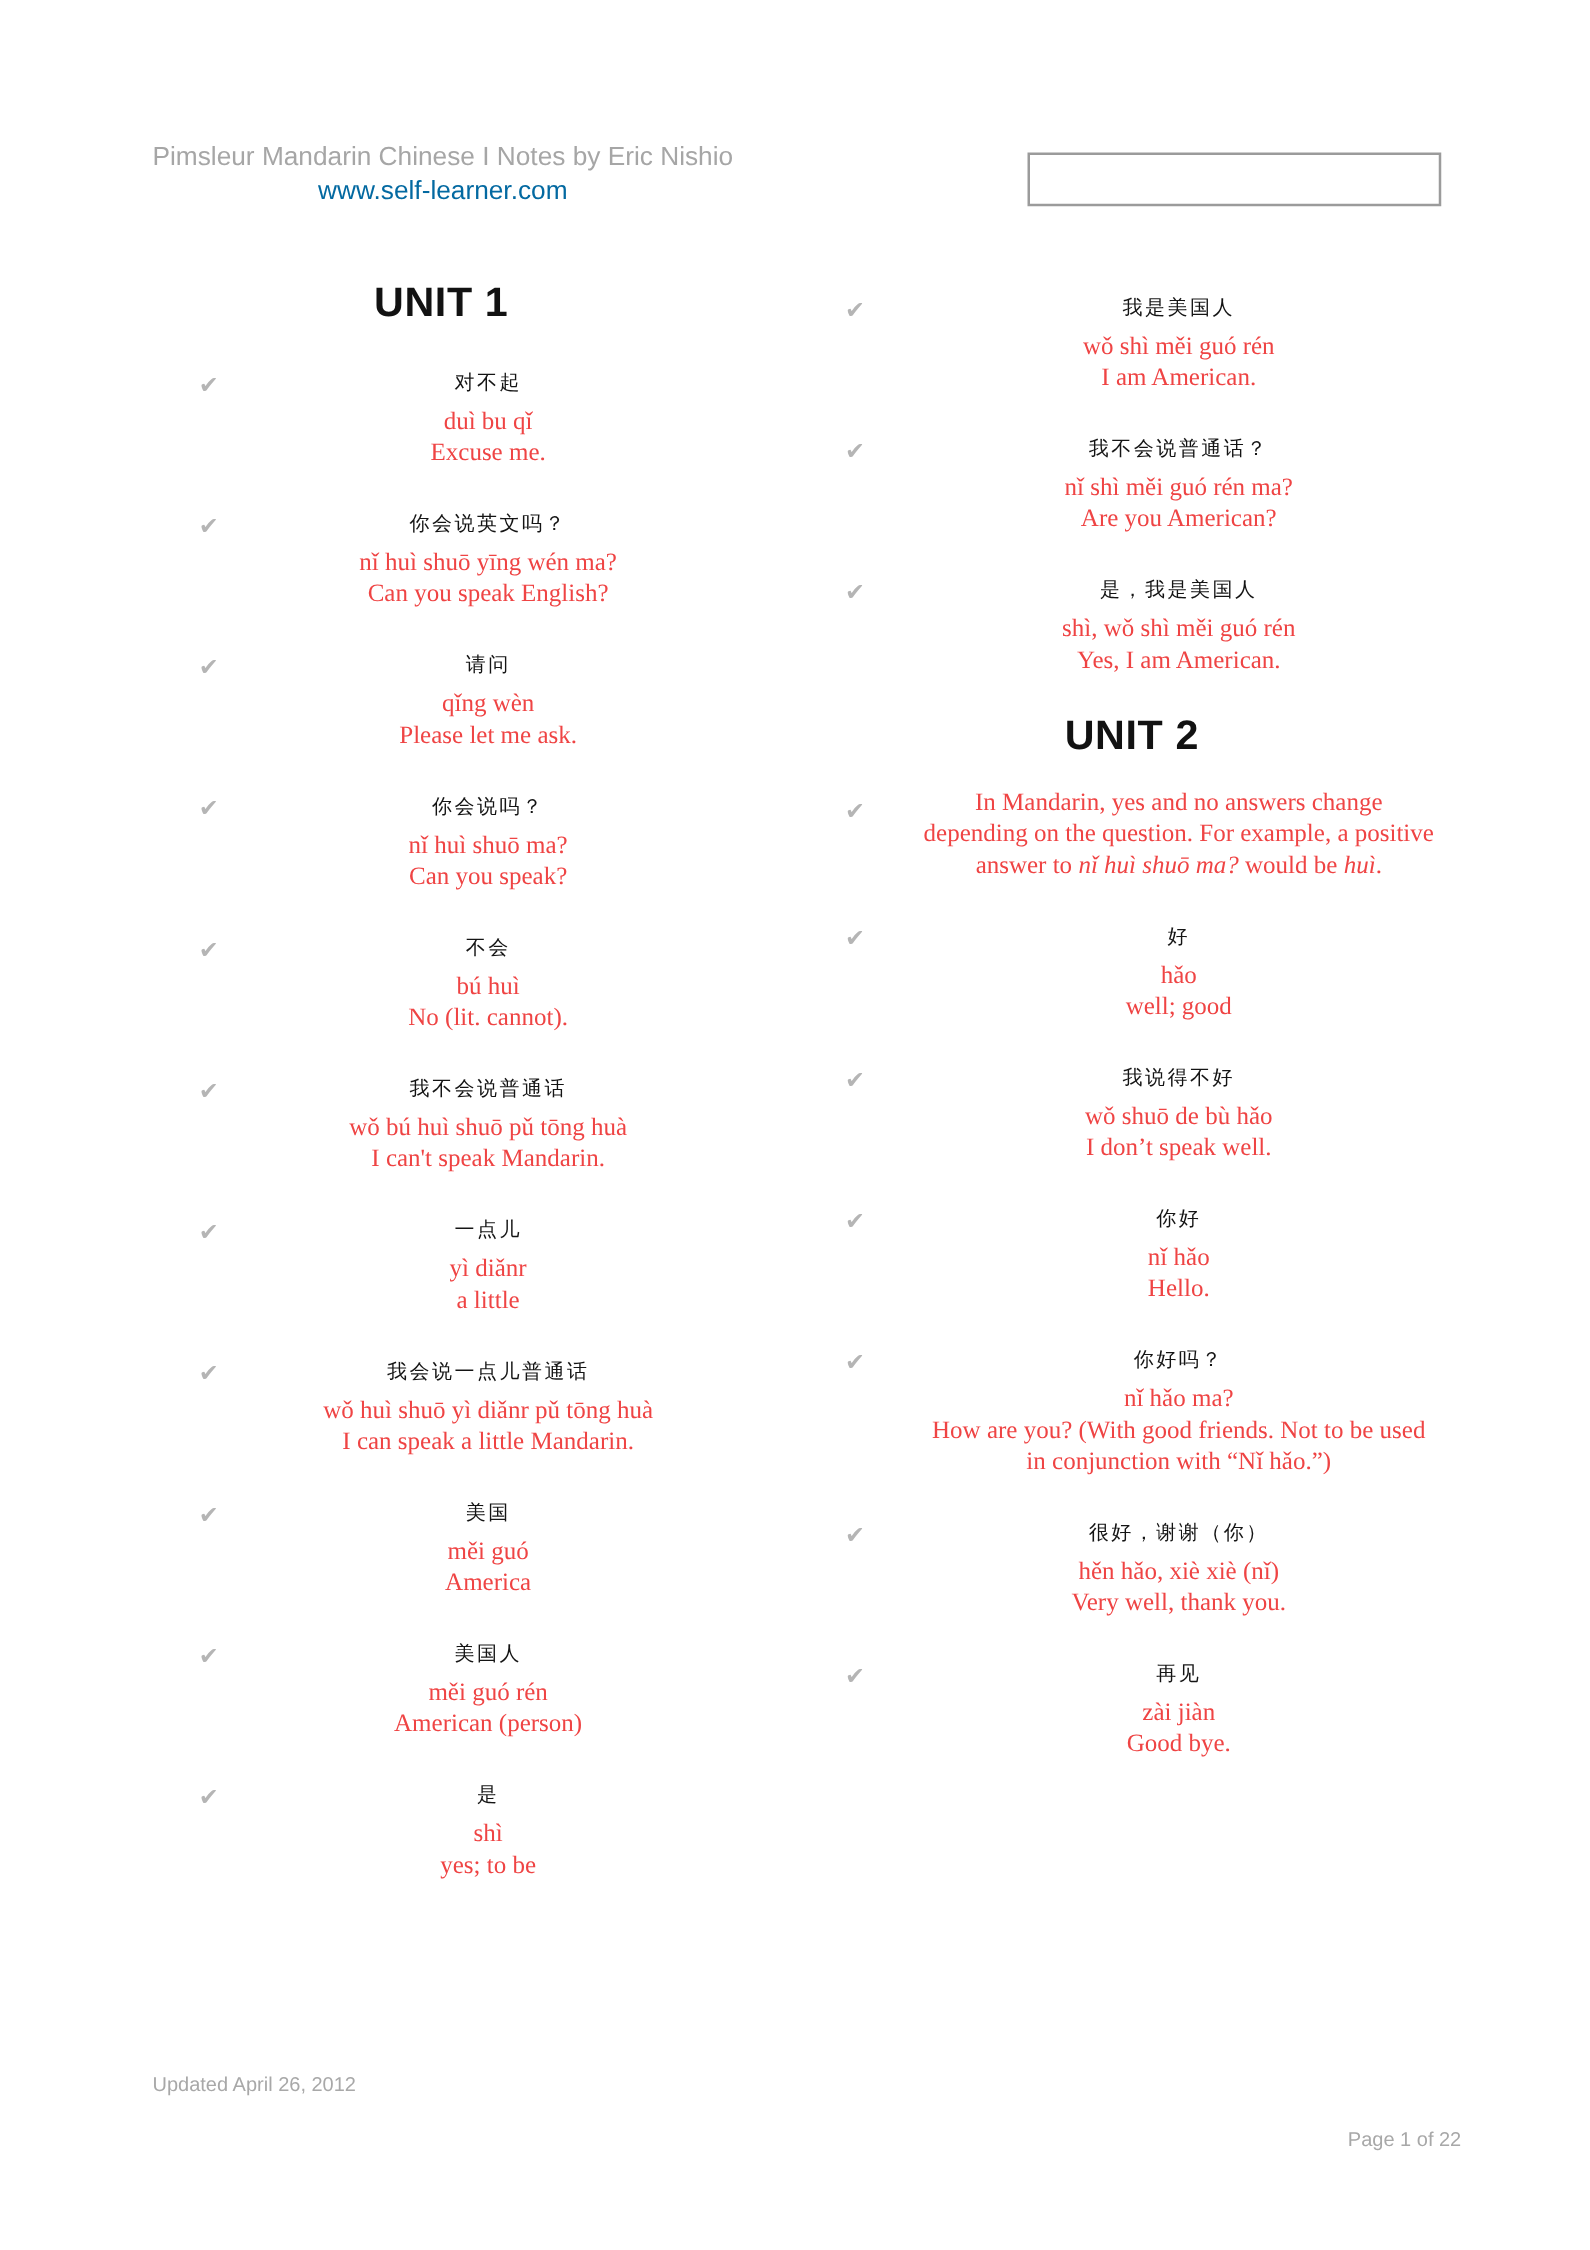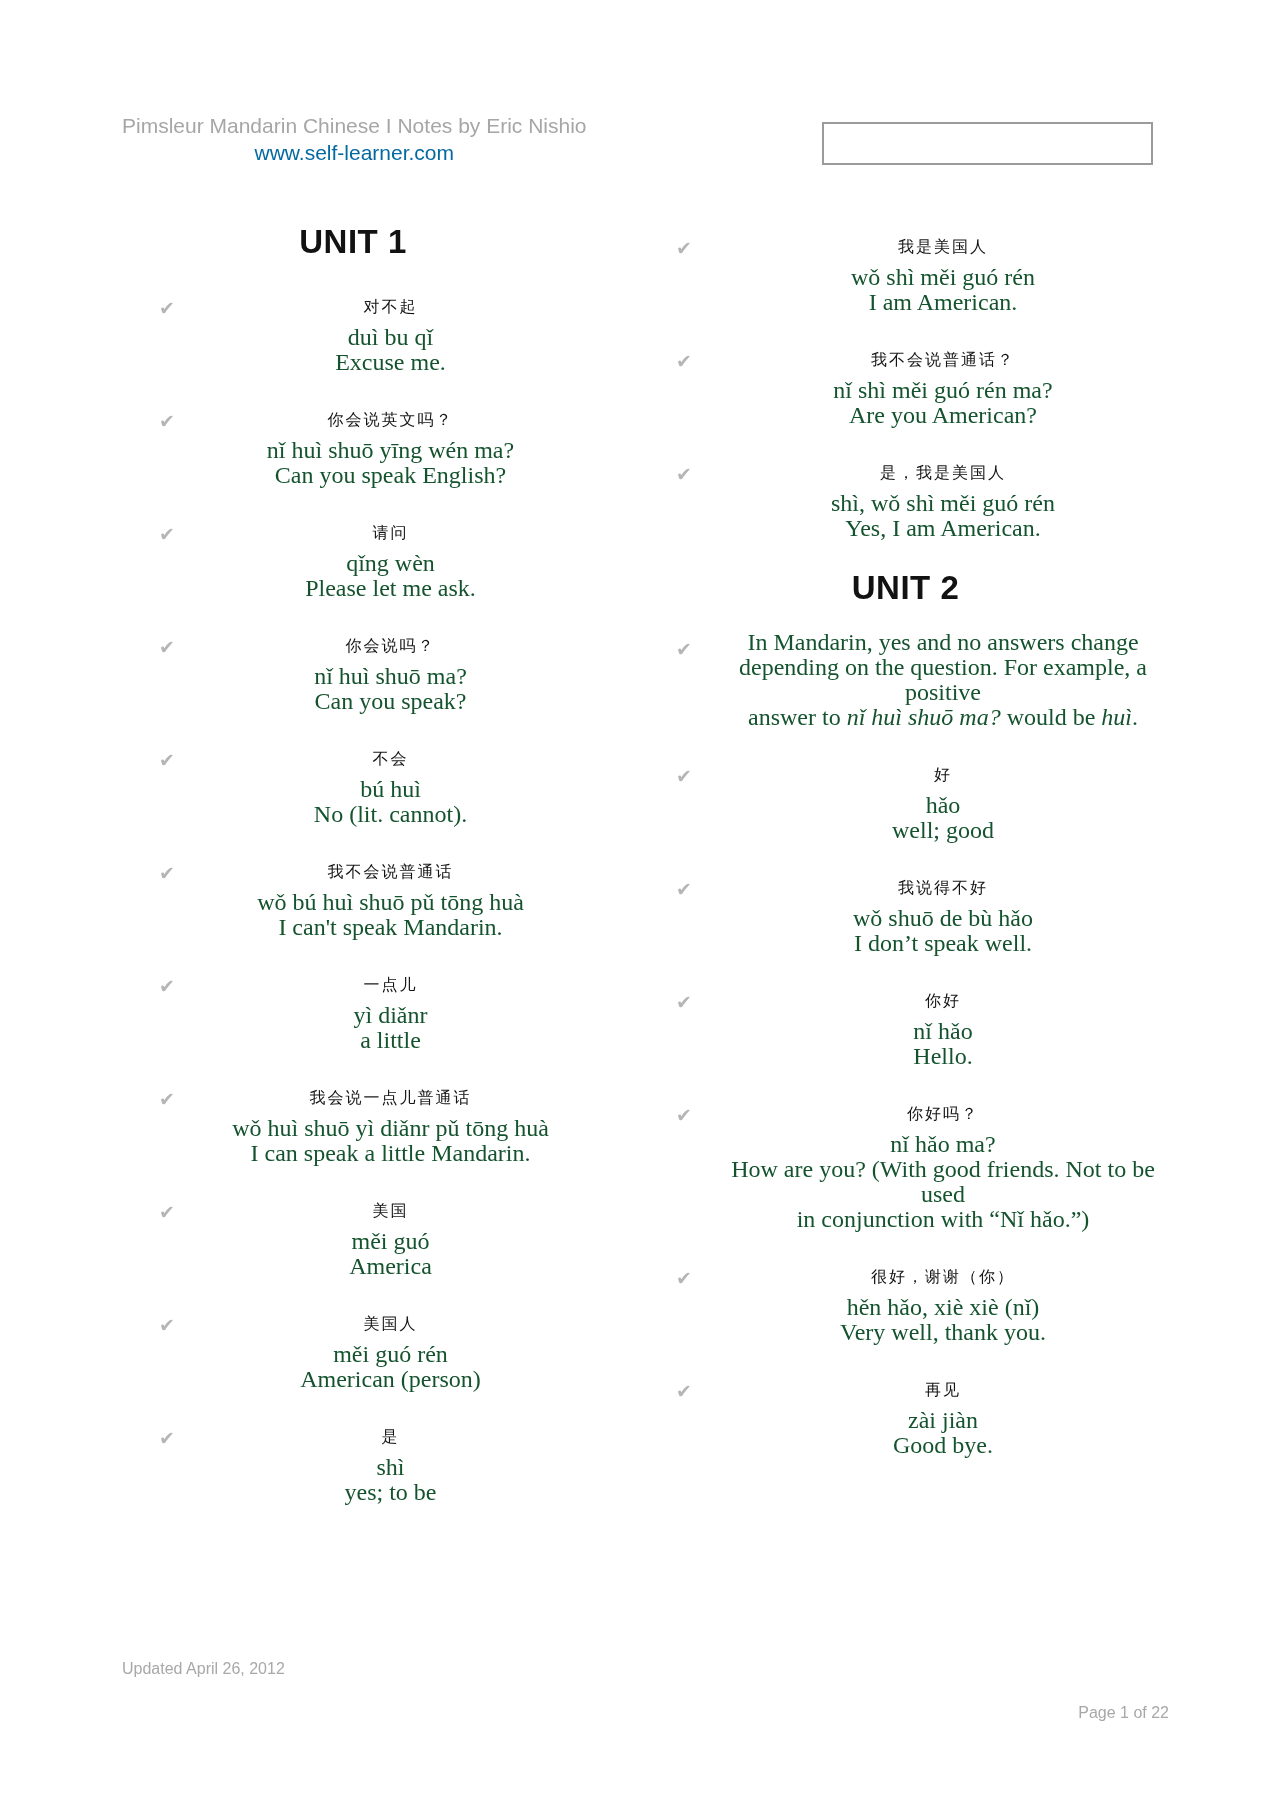--- a/index.html
+++ b/index.html
@@ -35,21 +35,21 @@
     position:absolute;left:36px;top:8px;
     font-family:"DejaVu Sans",sans-serif;
     font-size:19px;color:#b5b5b5;
   }
   .col-right .check{left:38px;}
   .hanzi{
     font-size:16px;line-height:36px;letter-spacing:2px;color:#141414;
     font-family:"Liberation Serif","DejaVu Sans",serif;
   }
   .pinyin,.english,.note-line{
-    font-size:24px;line-height:25px;color:#14532d;
+    font-size:20px;line-height:25px;color:#ef4444;
     font-family:"Liberation Serif",serif;
   }
   .note-line{display:block;}
   .it{font-style:italic;}
   
   .footer-updated,.footer-page{
     position:absolute;top:1660px;
     font-family:"Liberation Sans",sans-serif;
     font-size:16px;color:#a8a8a8;
   }

